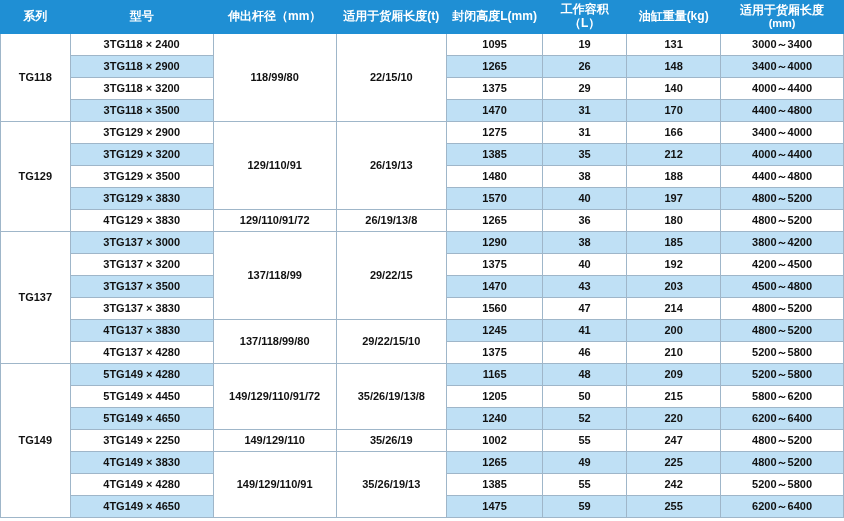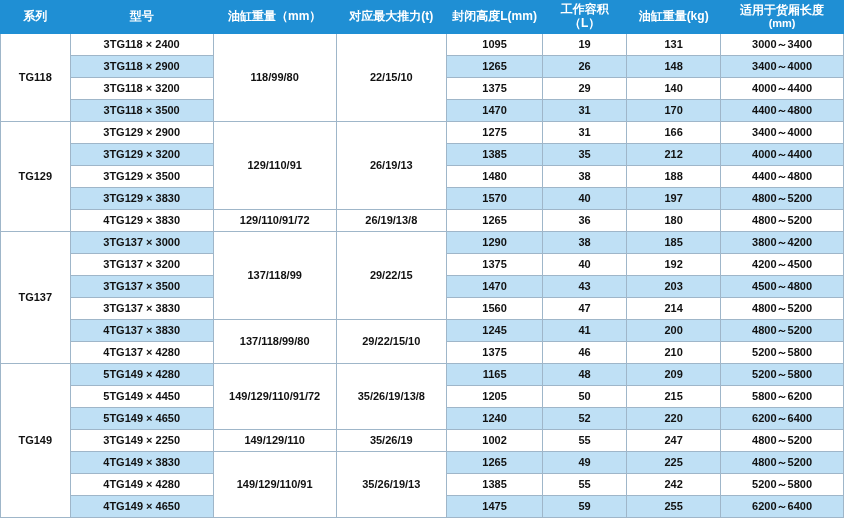--- a/index.html
+++ b/index.html
@@ -72,22 +72,22 @@
     <col class="col-thrust">
     <col class="col-closed">
     <col class="col-vol">
     <col class="col-weight">
     <col class="col-length">
   </colgroup>
   <thead>
     <tr>
       <th><span>系列</span></th>
       <th><span>型号</span></th>
-      <th><span>油缸重量（mm）</span></th>
-      <th><span>对应最大推力(t)</span></th>
+      <th><span>伸出杆径（mm）</span></th>
+      <th><span>适用于货厢长度(t)</span></th>
       <th><span>封闭高度L(mm)</span></th>
       <th><span>工作容积（L）</span></th>
       <th><span>油缸重量(kg)</span></th>
       <th>
         <span>适用于货厢长度</span>
         <span class="hdr-sub">(mm)</span>
       </th>
     </tr>
   </thead>
   <tbody id="table-body">

